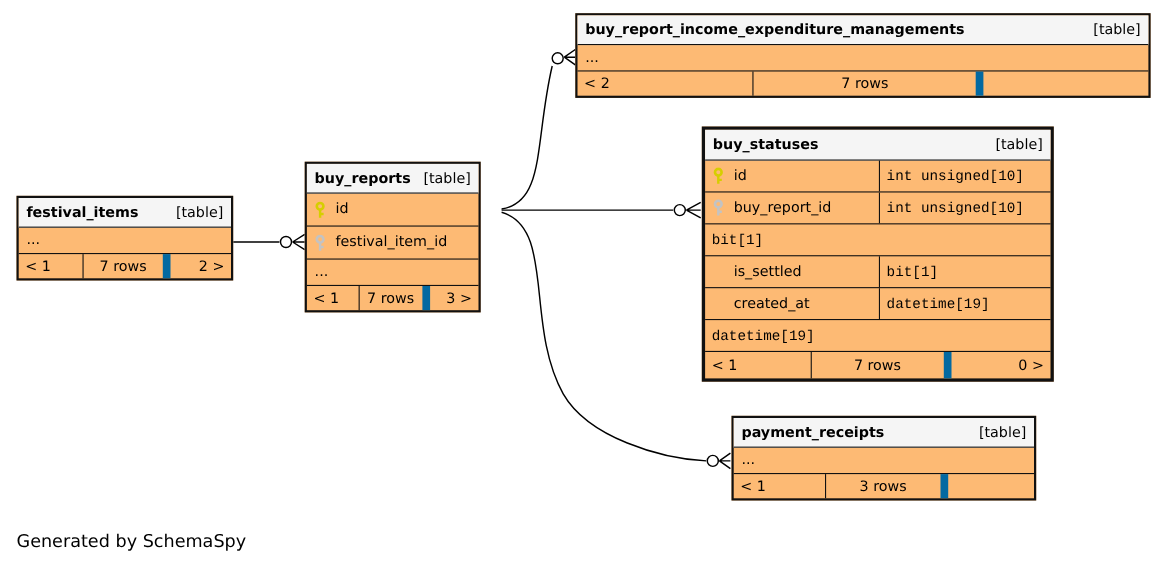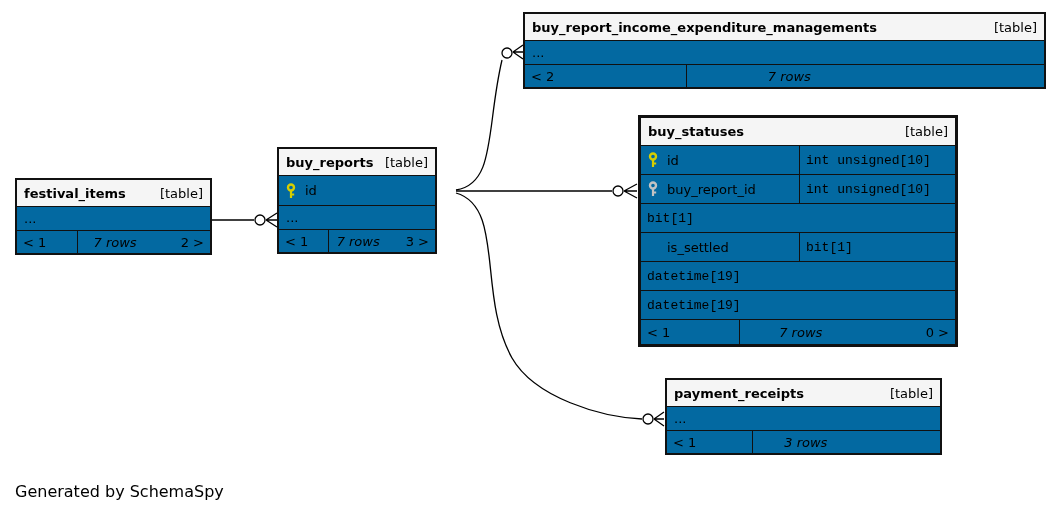--- a/index.html
+++ b/index.html
@@ -1,19 +1,19 @@
 <!DOCTYPE html>
 <html><head>
 <meta charset="utf-8">
 <style>
   html,body{margin:0;padding:0;background:#fff;}
   .canvas{position:relative;width:1061px;height:511px;background:#ffffff;overflow:hidden;
           font-family:"DejaVu Sans","Liberation Sans",sans-serif;font-size:13px;color:#000;}
   svg.rel{position:absolute;left:0;top:0;}
-  .tbl{position:absolute;background:#0369a1;border:2px solid #111;box-sizing:border-box;}
+  .tbl{position:absolute;background:#fdba74;border:2px solid #111;box-sizing:border-box;}
   .tbl.main{border-width:3px;}
   .hdr{display:flex;justify-content:space-between;align-items:center;background:#f5f5f5;
        border-bottom:1px solid #111;height:27px;box-sizing:border-box;padding:0 7px;}
   .tbl.main .hdr{height:28px;}
   .nm{font-weight:bold;white-space:nowrap;}
   .tag{margin-left:10px;white-space:nowrap;}
   .row{display:flex;align-items:center;border-bottom:1px solid #111;box-sizing:border-box;
        height:30px;padding:0 7px;}
   .tbl.main .row{height:29px;padding:0;}
   .ell{height:24px;}
@@ -21,21 +21,21 @@
   .keyicon.spacer{visibility:hidden;}
   .pk{color:#d6ce00;}
   .fk{color:#c3c3c3;}
   .namecell{display:flex;align-items:center;width:159px;height:100%;border-right:1px solid #111;
             box-sizing:border-box;padding:0 7px;}
   .typecell{padding:0 6px;white-space:nowrap;font-family:Liberation Mono, monospace;}
   .ftr{display:flex;align-items:stretch;height:22px;box-sizing:border-box;}
   .tbl.main .ftr{height:24px;}
   .fc{display:flex;align-items:center;padding:0 6px;box-sizing:border-box;white-space:nowrap;}
   .fc.l{flex:31 0 0;border-right:1px solid #111;}
-  .fc.c{flex:40 0 0;justify-content:center;border-right:1px solid #0369a1;font-style:italic;}
+  .fc.c{flex:40 0 0;justify-content:center;border-right:7px solid #0369a1;}
   .fc.r{flex:29 0 0;justify-content:flex-end;}
   .gen-note{position:absolute;left:15px;top:482px;font-size:16px;}
 </style>
 </head>
 <body>
 
 <div class="canvas">
 
   <svg class="rel" width="1061" height="511" fill="none" stroke="#000" stroke-width="1.3">
     <path d="M212 220 H254"></path>
@@ -77,20 +77,29 @@
       <span class="tag">[table]</span>
     </div>
     <div class="row">
       <span class="keyicon pk">
         <svg width="10" height="16" viewBox="0 0 10 16" stroke="currentColor">
           <circle cx="5" cy="4.5" r="3" fill="none" stroke-width="2.4"></circle>
           <path d="M5 7.5 V15 M5 11.5 H8.2" fill="none" stroke-width="2.2"></path>
         </svg>
       </span>
       <span>id</span>
+    </div>
+    <div class="row">
+      <span class="keyicon fk">
+        <svg width="10" height="16" viewBox="0 0 10 16" stroke="currentColor">
+          <circle cx="5" cy="4.5" r="3" fill="none" stroke-width="2.4"></circle>
+          <path d="M5 7.5 V15 M5 11.5 H8.2" fill="none" stroke-width="2.2"></path>
+        </svg>
+      </span>
+      <span>festival_item_id</span>
     </div>
     <div class="row ell">
       <span>...</span>
     </div>
     <div class="ftr">
       <span class="fc l">&lt; 1</span>
       <span class="fc c">7 rows</span>
       <span class="fc r">3 &gt;</span>
     </div>
   </div>
@@ -143,20 +152,24 @@
       <span class="typecell">bit[1]</span>
     </div>
     <div class="row">
       <span class="namecell">
         <span class="keyicon spacer"></span>
         <span>is_settled</span>
       </span>
       <span class="typecell">bit[1]</span>
     </div>
     <div class="row">
+      <span class="namecell">
+        <span class="keyicon spacer"></span>
+        <span>created_at</span>
+      </span>
       <span class="typecell">datetime[19]</span>
     </div>
     <div class="row">
       <span class="typecell">datetime[19]</span>
     </div>
     <div class="ftr">
       <span class="fc l">&lt; 1</span>
       <span class="fc c">7 rows</span>
       <span class="fc r">0 &gt;</span>
     </div>

